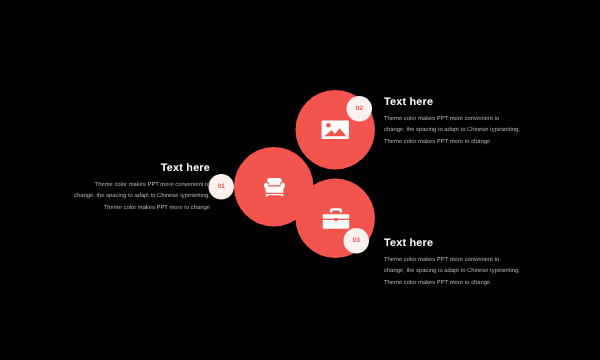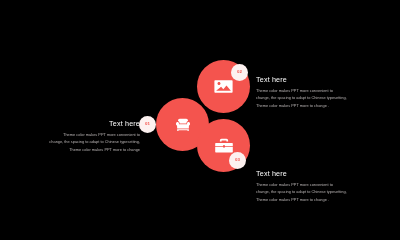--- a/index.html
+++ b/index.html
@@ -48,23 +48,23 @@
   }
   #badge-1{left:139px;top:116px;}
   #badge-2{left:231px;top:64px;}
   #badge-3{left:229px;top:152px;}
 
   
   .block{position:absolute;}
   .block .heading{
     color:#ffffff;
     font-size:7.2px;
-    font-weight:normal;
+    font-weight:bold;
     letter-spacing:0.15px;
-    margin:16px 0 4px 0;
+    margin:4px 0 4px 0;
     line-height:1;
   }
   .block .body{
     color:#b9b4b4;
     font-size:3.9px;
     line-height:1.85;
     margin:0;
   }
   .block .body span{display:block;}
 

